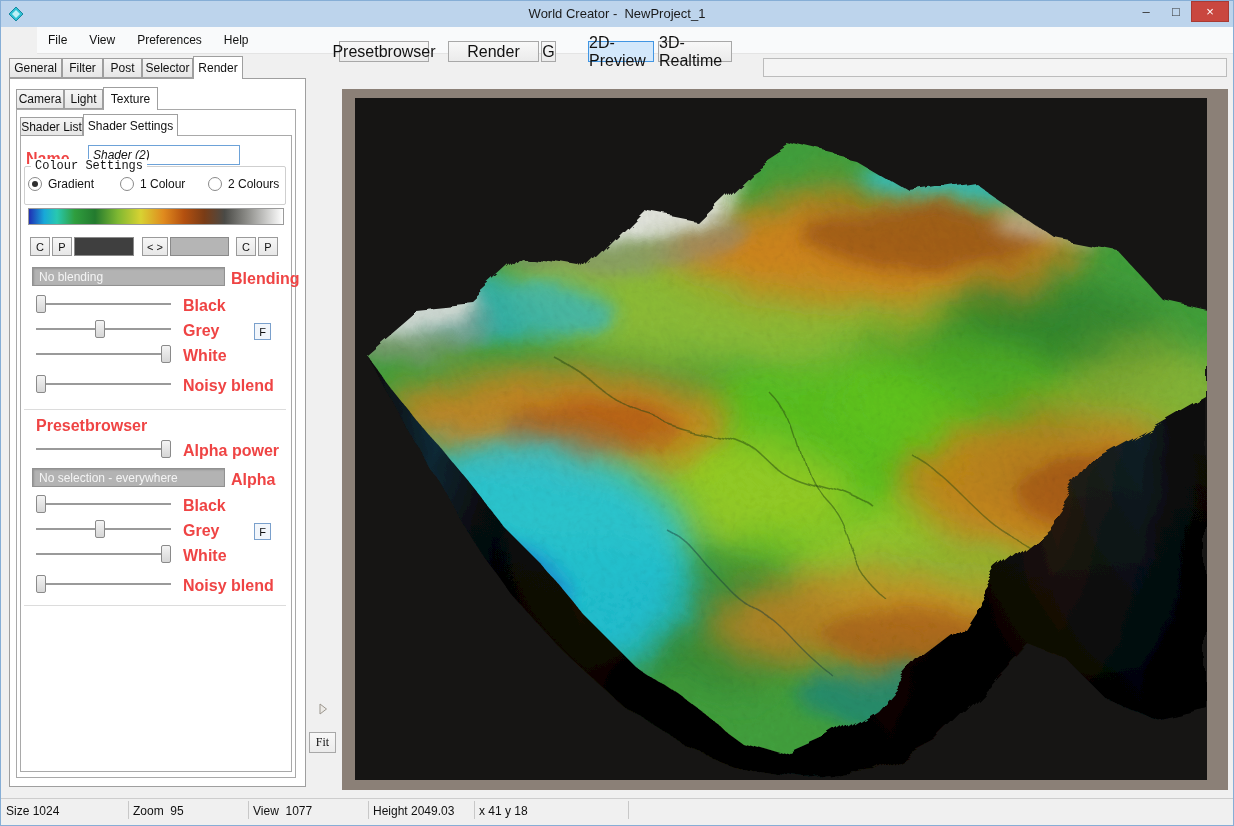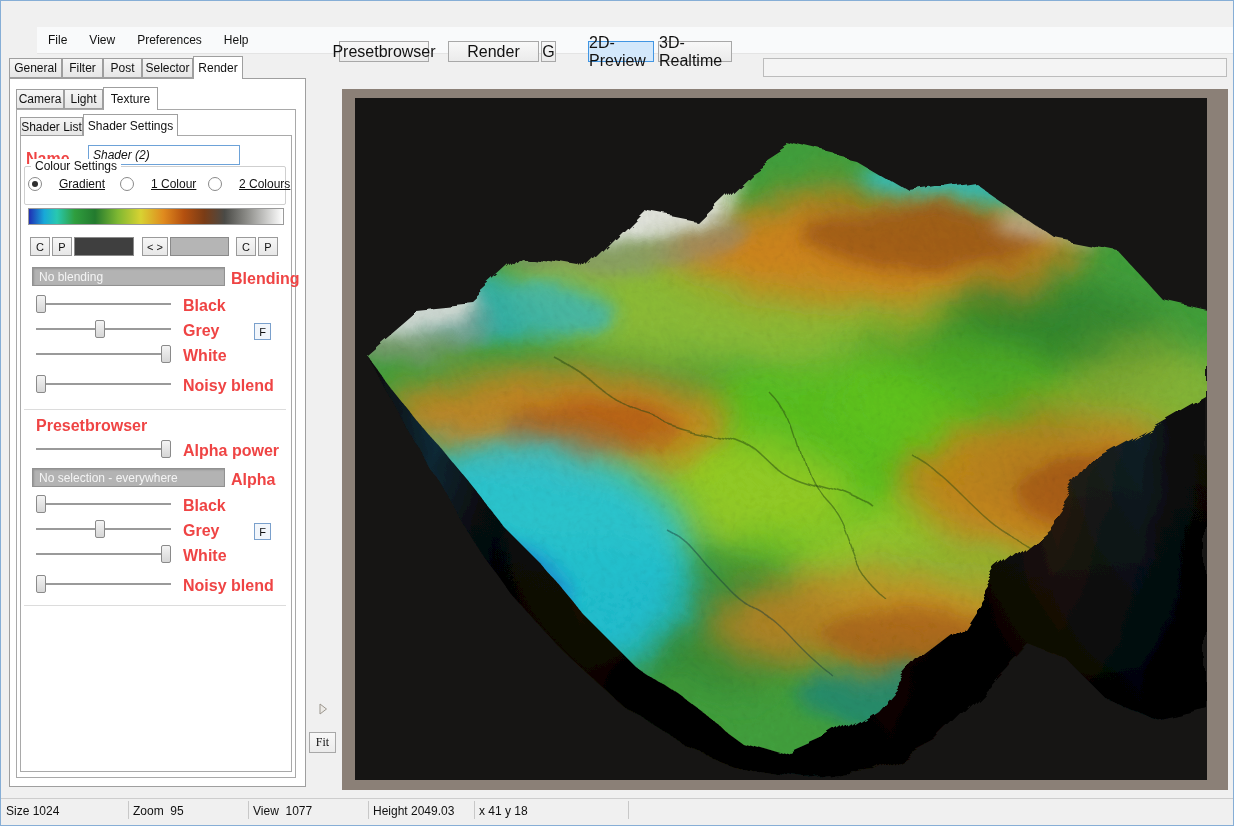--- a/index.html
+++ b/index.html
@@ -36,23 +36,23 @@
   .progressbar { position:absolute; left:762px; top:57px; width:464px; height:19px; box-sizing:border-box;
                  border:1px solid #bcbcbc; background:#f4f4f4; }
 
   
   .left-panel { position:absolute; left:8px; top:77px; width:297px; height:709px; background:#fff;
                 border:1px solid #9f9f9f; box-sizing:border-box; }
   .box { position:absolute; border:1px solid #a9a9a9; background:#fff; box-sizing:border-box; }
   .lbl { position:absolute; font-size:16px; color:#ef4444; white-space:pre;font-weight:bold; }
   .textinput { position:absolute; border:1px solid #6da2d8; font-size:12px; color:#111; padding:0 4px;
                box-sizing:border-box; background:#fff; font-family:"Liberation Sans",sans-serif; }
-  .fieldset { position:absolute; border:1px solid #cfcfcf; border-radius:2px; box-sizing:border-box; }
+  .fieldset { position:absolute; border:1px solid #cfcfcf; border-radius:2px; box-sizing:border-box;font-family:Liberation Mono, monospace; }
   .legend { position:absolute; top:-8px; left:6px; background:#fff; padding:0 4px; font-size:12px; color:#111; }
-  .radio-item { position:absolute; display:flex; align-items:center; gap:17px; font-size:12px; color:#111;text-decoration:underline; }
+  .radio-item { position:absolute; display:flex; align-items:center; gap:6px; font-size:12px; color:#111; }
   .radio { width:12px; height:12px; border:1px solid #8a8a8a; border-radius:50%; background:#fff;
            position:relative; flex:0 0 auto; }
   .radio.on::after { content:""; position:absolute; left:3px; top:3px; width:6px; height:6px;
                      background:#2f2f2f; border-radius:50%; }
   .gradientbar { position:absolute; border:1px solid #9a9a9a; box-sizing:border-box; }
   .sbtn { position:absolute; box-sizing:border-box; border:1px solid #9a9a9a;
           background:linear-gradient(#f7f7f7,#e7e7e7); font-size:11px; color:#111;
           display:flex; align-items:center; justify-content:center; }
   .swatch { position:absolute; border:1px solid #8a8a8a; box-sizing:border-box; }
   .combo { position:absolute; background:#b3b3b3; border:1px solid #919191; box-sizing:border-box;
@@ -82,20 +82,32 @@
   .statusbar { position:absolute; left:0; top:797px; width:100%; height:28px; background:#f0f0f0;
                border-top:1px solid #cdcdcd; font-size:12px; color:#111; }
   .status-field { position:absolute; top:5px; white-space:pre; }
   .status-sep { position:absolute; top:2px; height:18px; width:1px; background:#c8c8c8; }
 </style>
 </head>
 <body>
 
 <div class="window">
 
+  <div class="titlebar">
+    <svg class="app-icon" viewBox="0 0 16 16">
+      <polygon points="8,1 15,8 8,15 1,8" fill="#2fc1d3" stroke="#1888a0" stroke-width="1"></polygon>
+      <polygon points="8,4 12,8 8,12 4,8" fill="#bff0f6"></polygon>
+    </svg>
+    <span class="title">World Creator -  NewProject_1</span>
+    <div class="win-btns">
+      <div class="win-btn">–</div>
+      <div class="win-btn">□</div>
+      <div class="win-btn close">×</div>
+    </div>
+  </div>
 
   <div class="menubar">
     <span class="menu-item">File</span>
     <span class="menu-item">View</span>
     <span class="menu-item">Preferences</span>
     <span class="menu-item">Help</span>
   </div>
 
   <div class="tab" style="left:8px;top:57px;width:53px;height:20px">General</div>
   <div class="tab" style="left:61px;top:57px;width:41px;height:20px">Filter</div>

